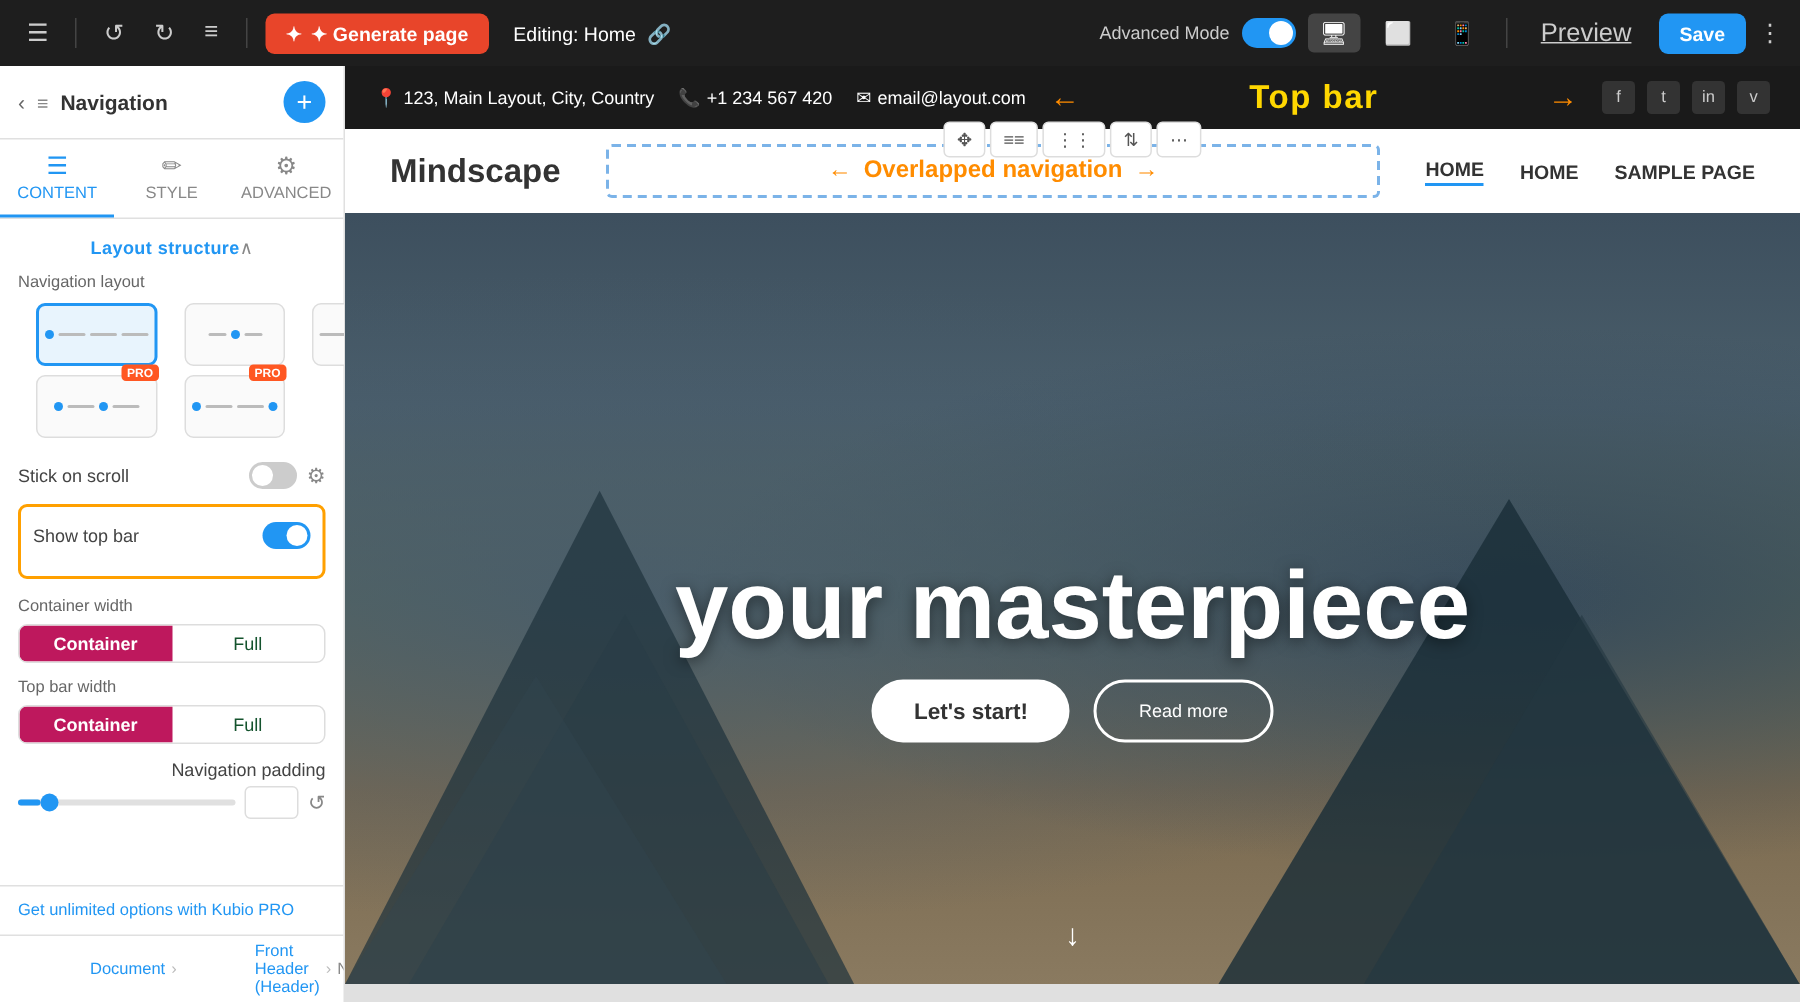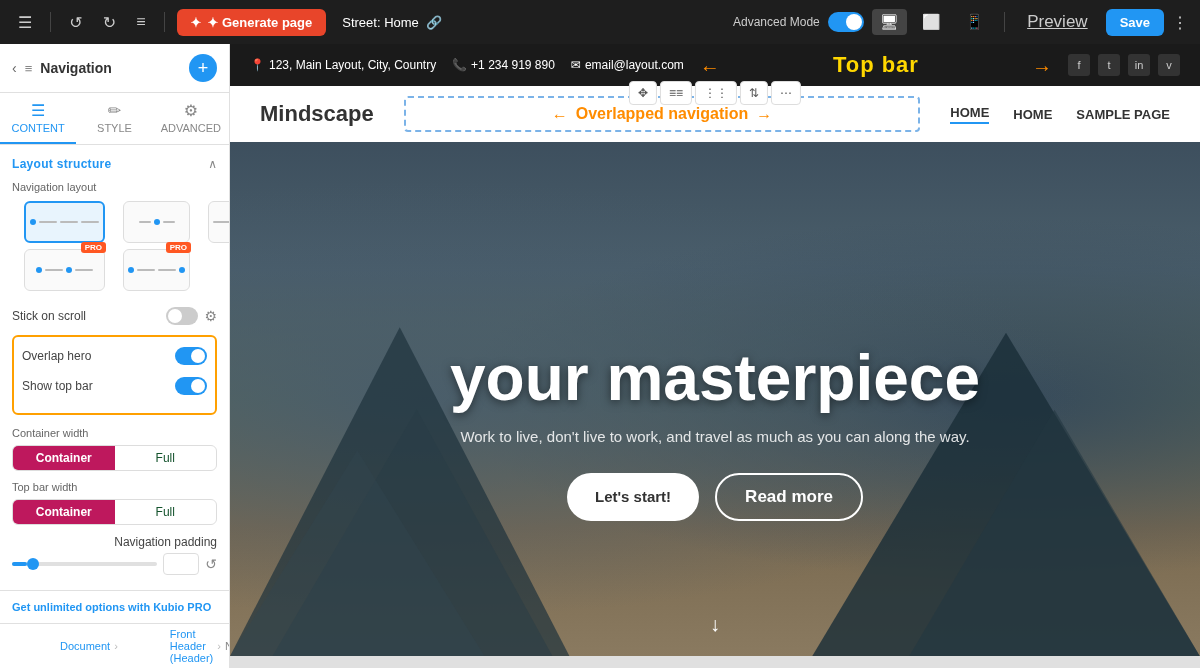--- a/index.html
+++ b/index.html
@@ -188,21 +188,21 @@
     .sidebar-content {
       flex: 1;
       overflow-y: auto;
       padding: 12px;
     }
 
     
     .section-header {
       display: flex;
       align-items: center;
-      justify-content: space-between;
+      justify-content: center;
       margin-bottom: 10px;
     }
     .section-title {
       font-size: 12px;
       font-weight: 700;
       color: #2196F3;
       letter-spacing: 0.3px;
     }
     .section-collapse {
       background: none;
@@ -376,21 +376,21 @@
 
     
     .sidebar-footer {
       padding: 10px 12px;
       border-top: 1px solid #e0e0e0;
     }
     .footer-promo {
       font-size: 11px;
       color: #555;
     }
-    .footer-promo span { font-weight: 700; color: #2196F3; }
+    .footer-promo span { font-weight: 400; color: #2196F3; }
 
     
     .breadcrumb {
       padding: 4px 12px;
       font-size: 11px;
       color: #888;
       border-top: 1px solid #e0e0e0;
       display: flex;
       gap: 4px;
       align-items: center;
@@ -586,22 +586,22 @@
       font-size: 15px;
       font-weight: 700;
       cursor: pointer;
     }
     .hero-btn-secondary {
       background: transparent;
       color: white;
       border: 2px solid white;
       border-radius: 30px;
       padding: 12px 28px;
-      font-size: 17px;
-      font-weight: 700;
+      font-size: 12px;
+      font-weight: 400;
       cursor: pointer;
     }
     .hero-scroll-arrow {
       position: absolute;
       bottom: 20px;
       left: 50%;
       transform: translateX(-50%);
       color: white;
       font-size: 20px;
       z-index: 10;
@@ -615,21 +615,21 @@
   <div class="toolbar-separator"></div>
   <button class="toolbar-btn">↺</button>
   <button class="toolbar-btn">↻</button>
   <button class="toolbar-btn">≡</button>
   <div class="toolbar-separator"></div>
   <button class="generate-btn">
     <span>✦</span>
     <span>✦ Generate page</span>
   </button>
   <span class="editing-label">
-    <span>Street:</span> <span style="color:white">Home</span>
+    <span>Editing:</span> <span style="color:white">Home</span>
     <span style="color:#aaa; margin-left:4px;">🔗</span>
   </span>
 
   <div class="toolbar-right">
     <span class="advanced-mode-label">Advanced Mode</span>
     <div class="toggle-switch"></div>
     <button class="view-icon-btn active">🖥</button>
     <button class="view-icon-btn">⬜</button>
     <button class="view-icon-btn">📱</button>
     <div class="toolbar-separator"></div>
@@ -726,24 +726,20 @@
       <div class="control-row">
         <span class="control-label">Stick on scroll</span>
         <div style="display:flex;gap:6px;align-items:center;">
           <div class="toggle-sm off"></div>
           <button style="background:none;border:none;cursor:pointer;color:#888;font-size:14px;">⚙</button>
         </div>
       </div>
 
       <div class="highlight-box">
         <div class="control-row">
-          <span class="control-label">Overlap hero</span>
-          <div class="toggle-sm on"></div>
-        </div>
-        <div class="control-row">
           <span class="control-label">Show top bar</span>
           <div class="toggle-sm on"></div>
         </div>
       </div>
 
       <div class="width-label">Container width</div>
       <div class="width-toggle">
         <div class="width-opt active">Container</div>
         <div class="width-opt">Full</div>
       </div>
@@ -786,21 +782,21 @@
     <div class="website-preview">
 
       <div class="site-topbar">
         <div class="topbar-contact">
           <span>
             <span>📍</span>
             <span>123, Main Layout, City, Country</span>
           </span>
           <span>
             <span>📞</span>
-            <span>+1 234 919 890</span>
+            <span>+1 234 567 420</span>
           </span>
           <span>
             <span>✉</span>
             <span>email@layout.com</span>
           </span>
         </div>
         <span class="topbar-arrow-left">←</span>
         <span class="topbar-title">Top bar</span>
         <span class="topbar-arrow-right">→</span>
         <div class="topbar-social">
@@ -849,21 +845,20 @@
         <svg class="mountain-right" viewBox="0 0 400 500" preserveAspectRatio="none">
           <polygon points="0,500 200,80 400,500" fill="rgba(25,45,55,0.8)"></polygon>
           <polygon points="100,500 250,180 400,500" fill="rgba(35,55,65,0.6)"></polygon>
         </svg>
 
         <div class="hero-content">
           <div class="hero-title">
             <br>
             <span>your masterpiece</span>
           </div>
-          <div class="hero-subtitle">Work to live, don't live to work, and travel as much as you can along the way.</div>
           <div class="hero-buttons">
             <button class="hero-btn-primary">Let's start!</button>
             <button class="hero-btn-secondary">Read more</button>
           </div>
         </div>
 
         <div class="hero-scroll-arrow">↓</div>
       </div>
 
     </div>

